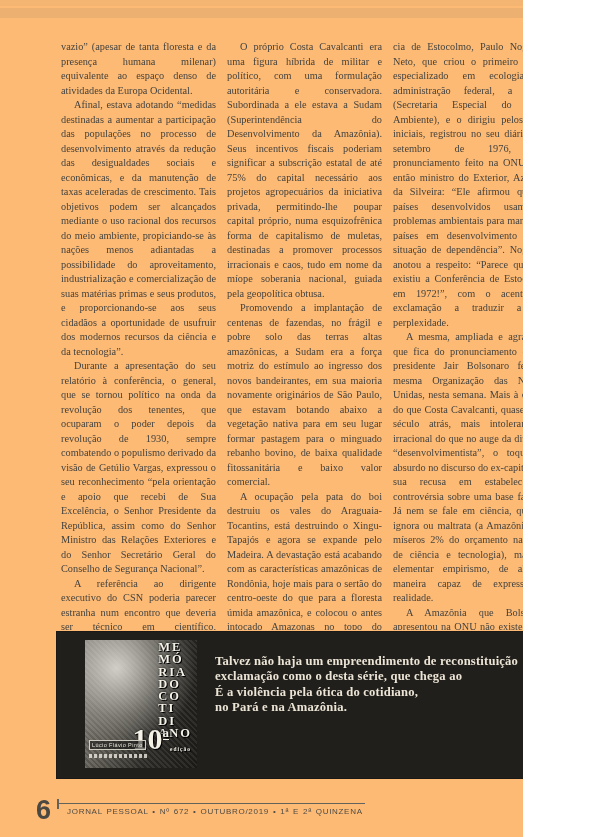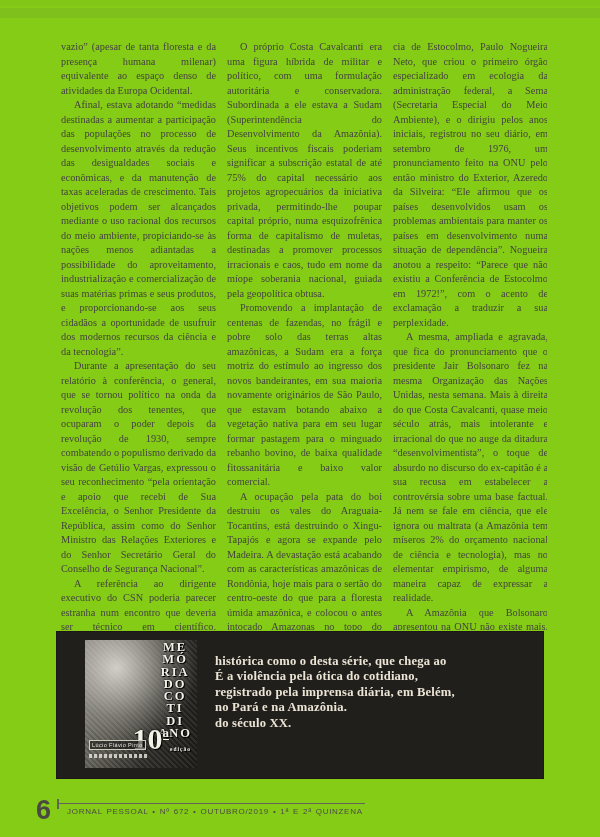--- a/index.html
+++ b/index.html
@@ -1,22 +1,23 @@
 <!DOCTYPE html>
 <html lang="pt"><head>
 <meta charset="utf-8">
 <style>
   html,body{margin:0;padding:0;}
   .page{
     position:relative;
-    width:600px;height:837px;
-    background:#84cc16;
+    width:491px;height:837px;
+    background:#fdba74;
     overflow:hidden;
     font-family:"Liberation Serif","DejaVu Serif",serif;
     color:#45433f;
+    padding-left:32px;
   }
   .scan-band{
     position:absolute;left:0;top:8px;width:600px;height:10px;
     background:rgba(90,90,85,0.10);
   }
   .scan-smudge{
     position:absolute;left:0;top:0;width:600px;height:6px;
     background:rgba(90,90,85,0.05);
   }
   
@@ -49,21 +50,21 @@
     margin:8px 0 0 28px;
     width:112px;height:128px;
     overflow:hidden;
     background:
       radial-gradient(circle at 28% 22%, rgba(214,212,204,0.95), rgba(150,148,140,0.55) 38%, rgba(60,58,52,0.1) 62%),
       repeating-linear-gradient(45deg, rgba(255,255,255,0.07) 0 2px, rgba(0,0,0,0.12) 2px 4px),
       linear-gradient(105deg,#8d8b82 0%,#5a5850 35%,#2d2b27 62%,#191815 100%);
   }
   .cover-title{
     position:absolute;right:5px;top:1px;
-    text-align:center;
+    text-align:left;
     font-weight:bold;
     font-size:12.5px;line-height:12.3px;
     letter-spacing:2px;
     color:#f4f1e7;
     text-shadow:0 0 2px #000,1px 1px 0 #000;
   }
   .cover-edition{
     position:absolute;right:6px;bottom:14px;
     color:#f4f1e7;text-shadow:0 0 2px #000,1px 1px 0 #000;
     font-weight:bold;line-height:1;
@@ -158,25 +159,24 @@
       </div>
       <div class="cover-edition">
         <span class="num">10</span>
           <span class="sup">a</span>
           <span class="lbl">edição</span>
       </div>
       <div class="cover-author">Lúcio Flávio Pinto</div>
       <div class="cover-bottomline"></div>
     </div>
     <div class="banner-text">
-      <div>histórica como o desta série, que chega ao</div>
+      <div>Talvez não haja um empreendimento de reconstituição</div>
+      <div>exclamação como o desta série, que chega ao</div>
       <div>É a violência pela ótica do cotidiano,</div>
-      <div>registrado pela imprensa diária, em Belém,</div>
       <div>no Pará e na Amazônia.</div>
-      <div>do século XX.</div>
     </div>
   </div>
 
   <div class="footer">
     <div class="pagenum">6</div>
     <div class="rulebox">
       <div class="edition-line">JORNAL PESSOAL • Nº 672 • OUTUBRO/2019 • 1ª E 2ª QUINZENA</div>
     </div>
   </div>
 </div>

